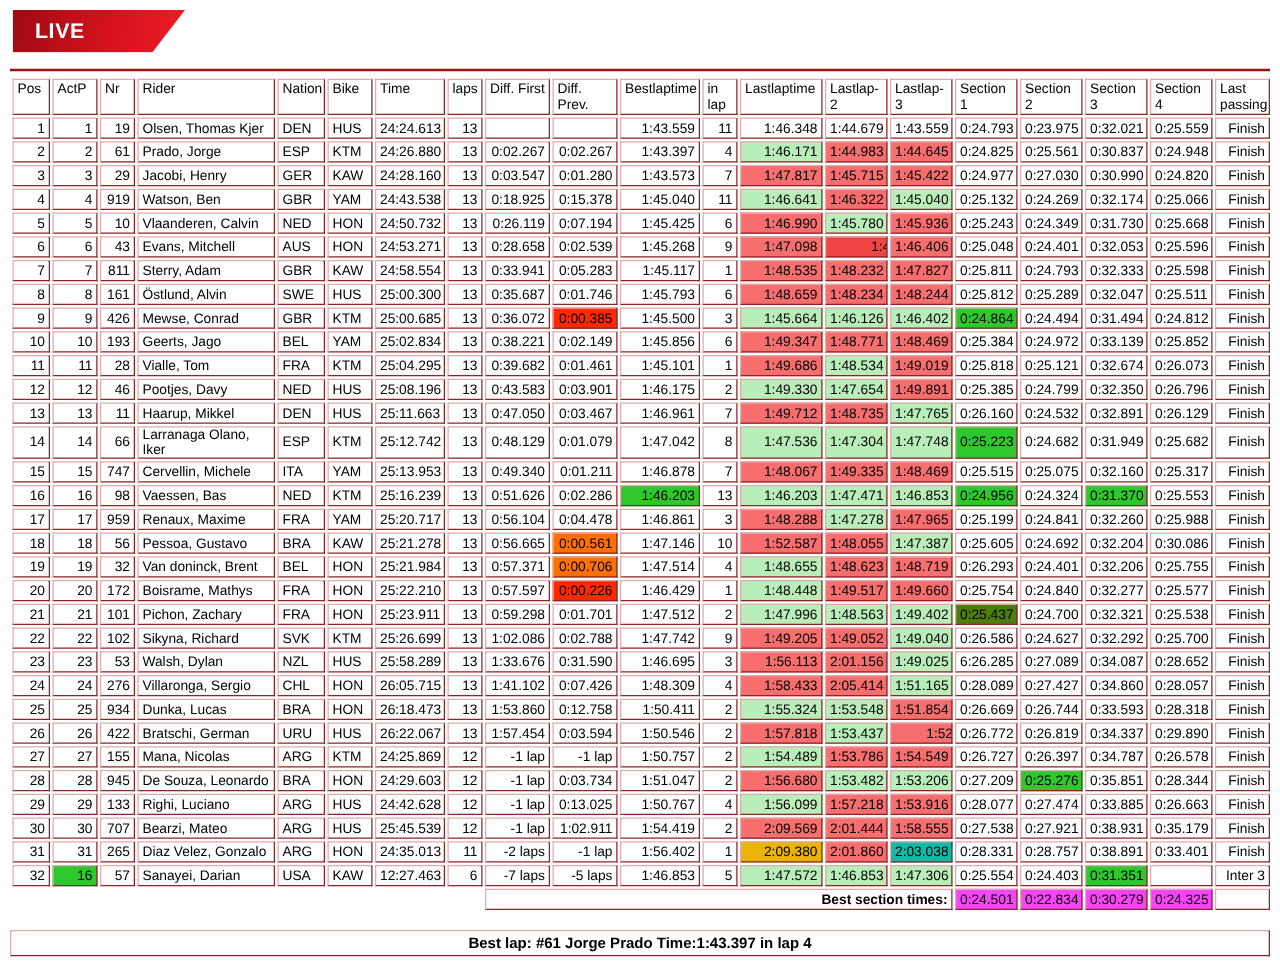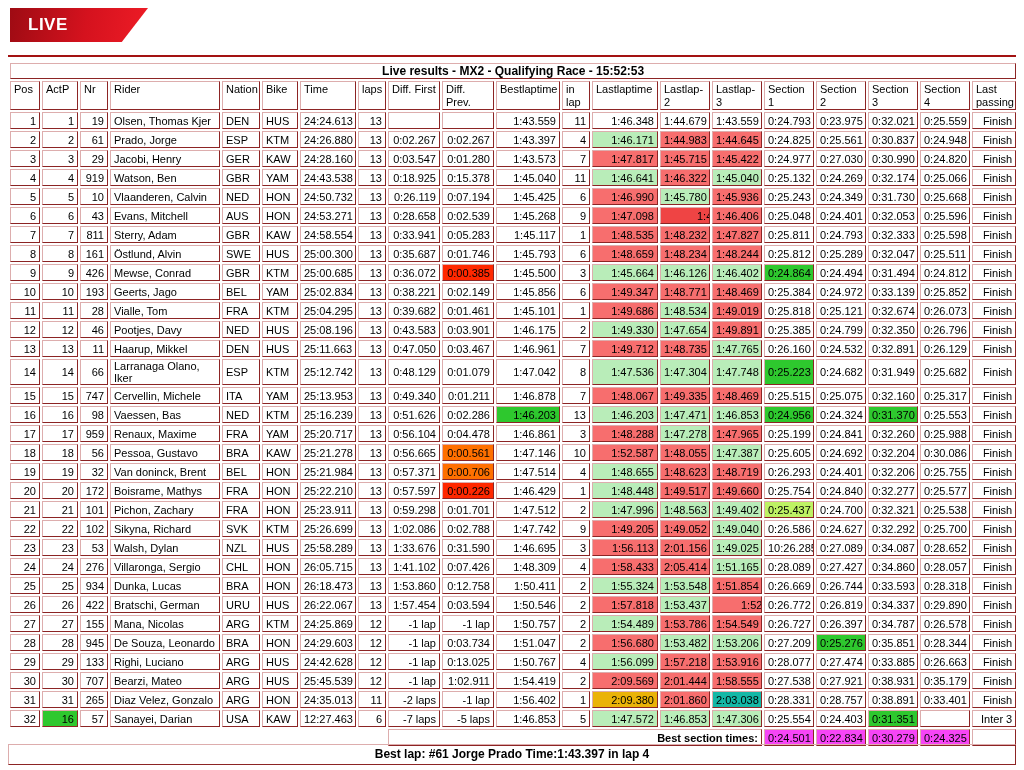--- a/index.html
+++ b/index.html
@@ -68,23 +68,20 @@
     <col style="width:66px">
       <col style="width:50px">
       <col style="width:50px">
       <col style="width:50px">
     <col style="width:50px">
       <col style="width:50px">
       <col style="width:50px">
       <col style="width:44px">
   </colgroup>
   <tbody>
-    <tr class="title-row">
-      <td colspan="20">Live results - MX2 - Qualifying Race - 15:52:53</td>
-    </tr>
     <tr id="header-row">
         <th>Pos</th>
         <th>ActP</th>
         <th>Nr</th>
         <th>Rider</th>
         <th>Nation</th>
         <th>Bike</th>
         <th>Time</th>
         <th>laps</th>
         <th>Diff. First</th>
@@ -551,21 +548,21 @@
         <td class="al">HON</td>
         <td>25:23.911</td>
         <td>13</td>
         <td>0:59.298</td>
         <td>0:01.701</td>
         <td>1:47.512</td>
         <td>2</td>
         <td style="background: rgb(185, 237, 185);">1:47.996</td>
         <td style="background: rgb(185, 237, 185);">1:48.563</td>
         <td style="background: rgb(185, 237, 185);">1:49.402</td>
-        <td style="background: #bef264; text-align: right;">0:25.437</td>
+        <td style="background: #4d7c0f; text-align: right;">0:25.437</td>
         <td>0:24.700</td>
         <td>0:32.321</td>
         <td>0:25.538</td>
         <td>Finish</td>
       </tr>
       <tr>
         <td>22</td>
         <td>22</td>
         <td>102</td>
         <td class="al wrap">Sikyna, Richard</td>
@@ -595,21 +592,21 @@
         <td class="al">HUS</td>
         <td>25:58.289</td>
         <td>13</td>
         <td>1:33.676</td>
         <td>0:31.590</td>
         <td>1:46.695</td>
         <td>3</td>
         <td style="background: rgb(247, 110, 110);">1:56.113</td>
         <td style="background: rgb(247, 110, 110);">2:01.156</td>
         <td style="background: rgb(185, 237, 185);">1:49.025</td>
-        <td>10:26.285</td>
+        <td>6:26.285</td>
         <td>0:27.089</td>
         <td>0:34.087</td>
         <td>0:28.652</td>
         <td>Finish</td>
       </tr>
       <tr>
         <td>24</td>
         <td>24</td>
         <td>276</td>
         <td class="al wrap">Villaronga, Sergio</td>

